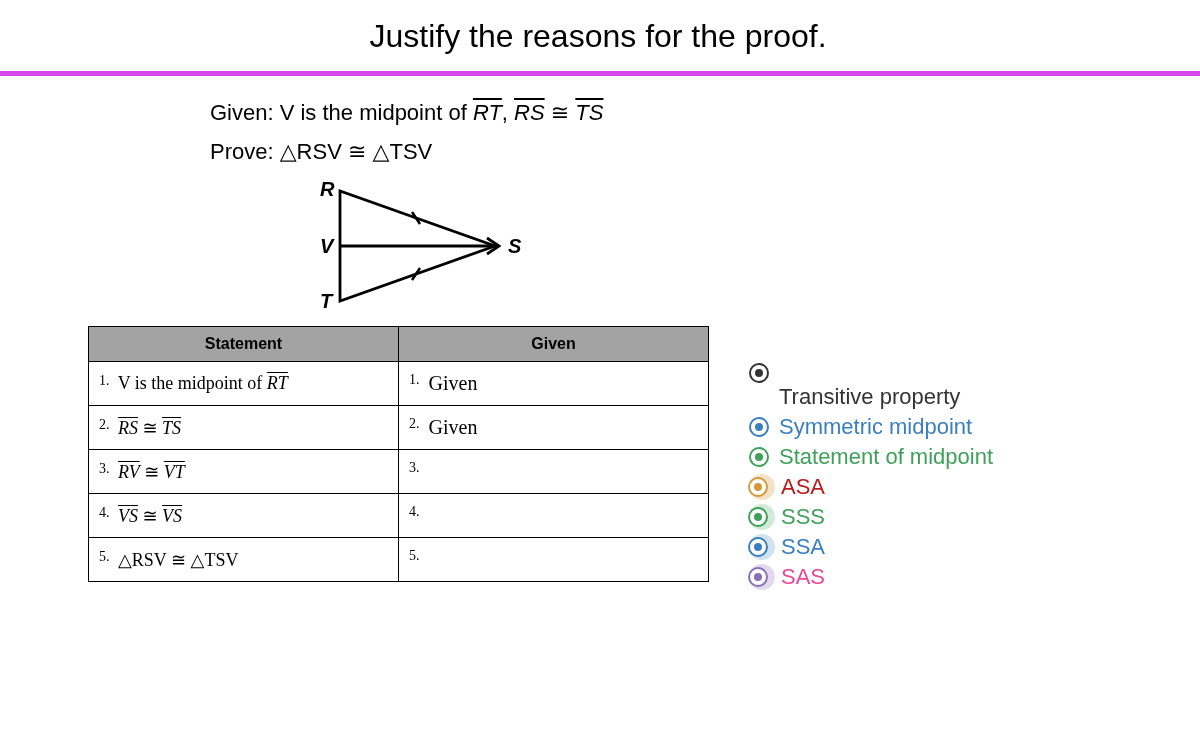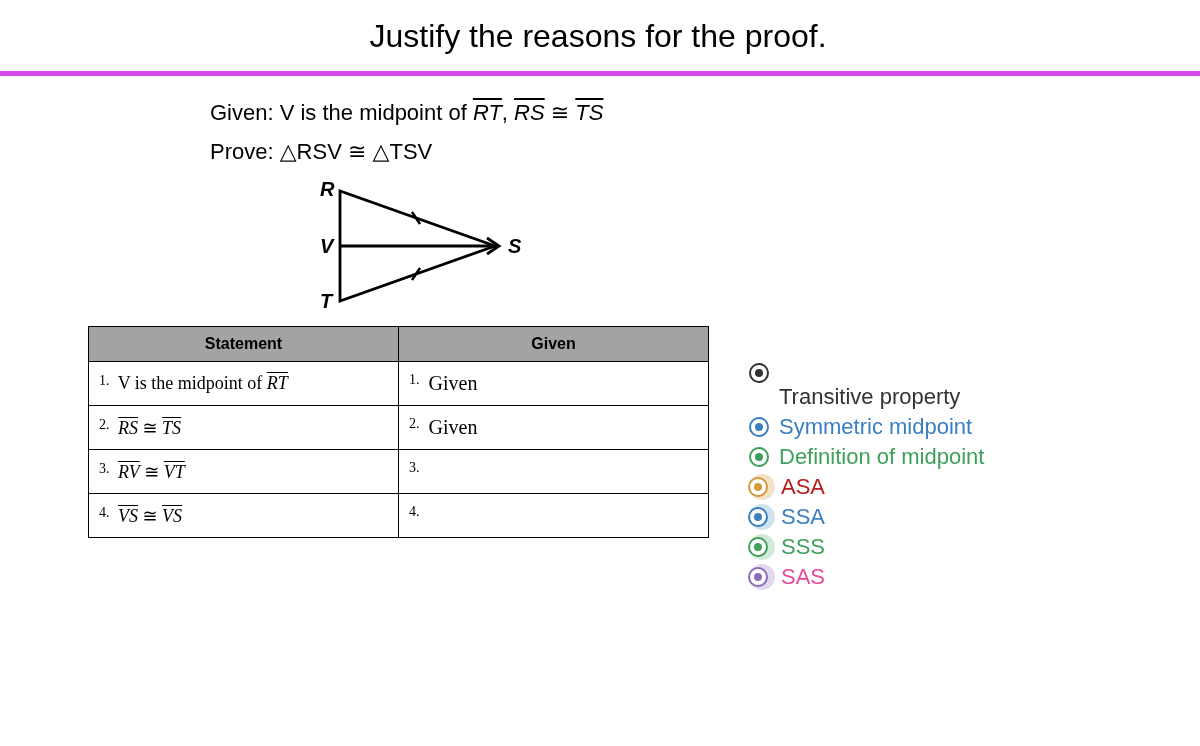--- a/index.html
+++ b/index.html
@@ -175,67 +175,77 @@
     <tr>
       <td class="stmt">
         <span class="rownum">4.</span>
         <span class="overline">VS</span><span> ≅ </span><span class="overline">VS</span>
       </td>
       <td class="reas">
         <span class="rownum">4.</span>
         <span></span>
       </td>
     </tr>
+    <tr>
+      <td class="stmt">
+        <span class="rownum">5.</span>
+        <span>△RSV ≅ △TSV</span>
+      </td>
+      <td class="reas">
+        <span class="rownum">5.</span>
+        <span></span>
+      </td>
+    </tr>
   </tbody>
     </table>
 
   <div class="options">
     <div class="opt">
       <span class="bullet" style="border-color:#333333;background:#fff;">
           <span class="dot" style="background:#333333;"></span>
         </span>
       <span class="opt-label" style="color:#333333;margin-top:48px;">Transitive property</span>
     </div>
     <div class="opt">
       <span class="bullet" style="border-color:#3a7fbf;background:#fff;">
           <span class="dot" style="background:#3a7fbf;"></span>
         </span>
       <span class="opt-label" style="color:#3a7fbf;">Symmetric midpoint</span>
     </div>
     <div class="opt">
       <span class="bullet" style="border-color:#3fa05a;background:#fff;">
           <span class="dot" style="background:#3fa05a;"></span>
         </span>
-      <span class="opt-label" style="color:#3fa05a;">Definition of midpoint</span>
+      <span class="opt-label" style="color:#3fa05a;">Statement of midpoint</span>
     </div>
     <div class="opt">
       <span class="halo" style="background:#f3e2c8;">
           <span class="bullet" style="border-color:#d49a3a;background:#fff;">
             <span class="dot" style="background:#d49a3a;"></span>
           </span>
         </span>
       <span class="opt-label" style="color:#b91c1c;">ASA</span>
     </div>
     <div class="opt">
+      <span class="halo" style="background:#d2ead7;">
+          <span class="bullet" style="border-color:#3fa05a;background:#fff;">
+            <span class="dot" style="background:#3fa05a;"></span>
+          </span>
+        </span>
+      <span class="opt-label" style="color:#3fa05a;">SSS</span>
+    </div>
+    <div class="opt">
       <span class="halo" style="background:#d2e3f0;">
           <span class="bullet" style="border-color:#3a7fbf;background:#fff;">
             <span class="dot" style="background:#3a7fbf;"></span>
           </span>
         </span>
       <span class="opt-label" style="color:#3a7fbf;">SSA</span>
     </div>
     <div class="opt">
-      <span class="halo" style="background:#d2ead7;">
-          <span class="bullet" style="border-color:#3fa05a;background:#fff;">
-            <span class="dot" style="background:#3fa05a;"></span>
-          </span>
-        </span>
-      <span class="opt-label" style="color:#3fa05a;">SSS</span>
-    </div>
-    <div class="opt">
       <span class="halo" style="background:#e2d9ef;">
           <span class="bullet" style="border-color:#8a6fb5;background:#fff;">
             <span class="dot" style="background:#8a6fb5;"></span>
           </span>
         </span>
       <span class="opt-label" style="color:#ec4899;">SAS</span>
     </div>
   </div>
 </div>
 

